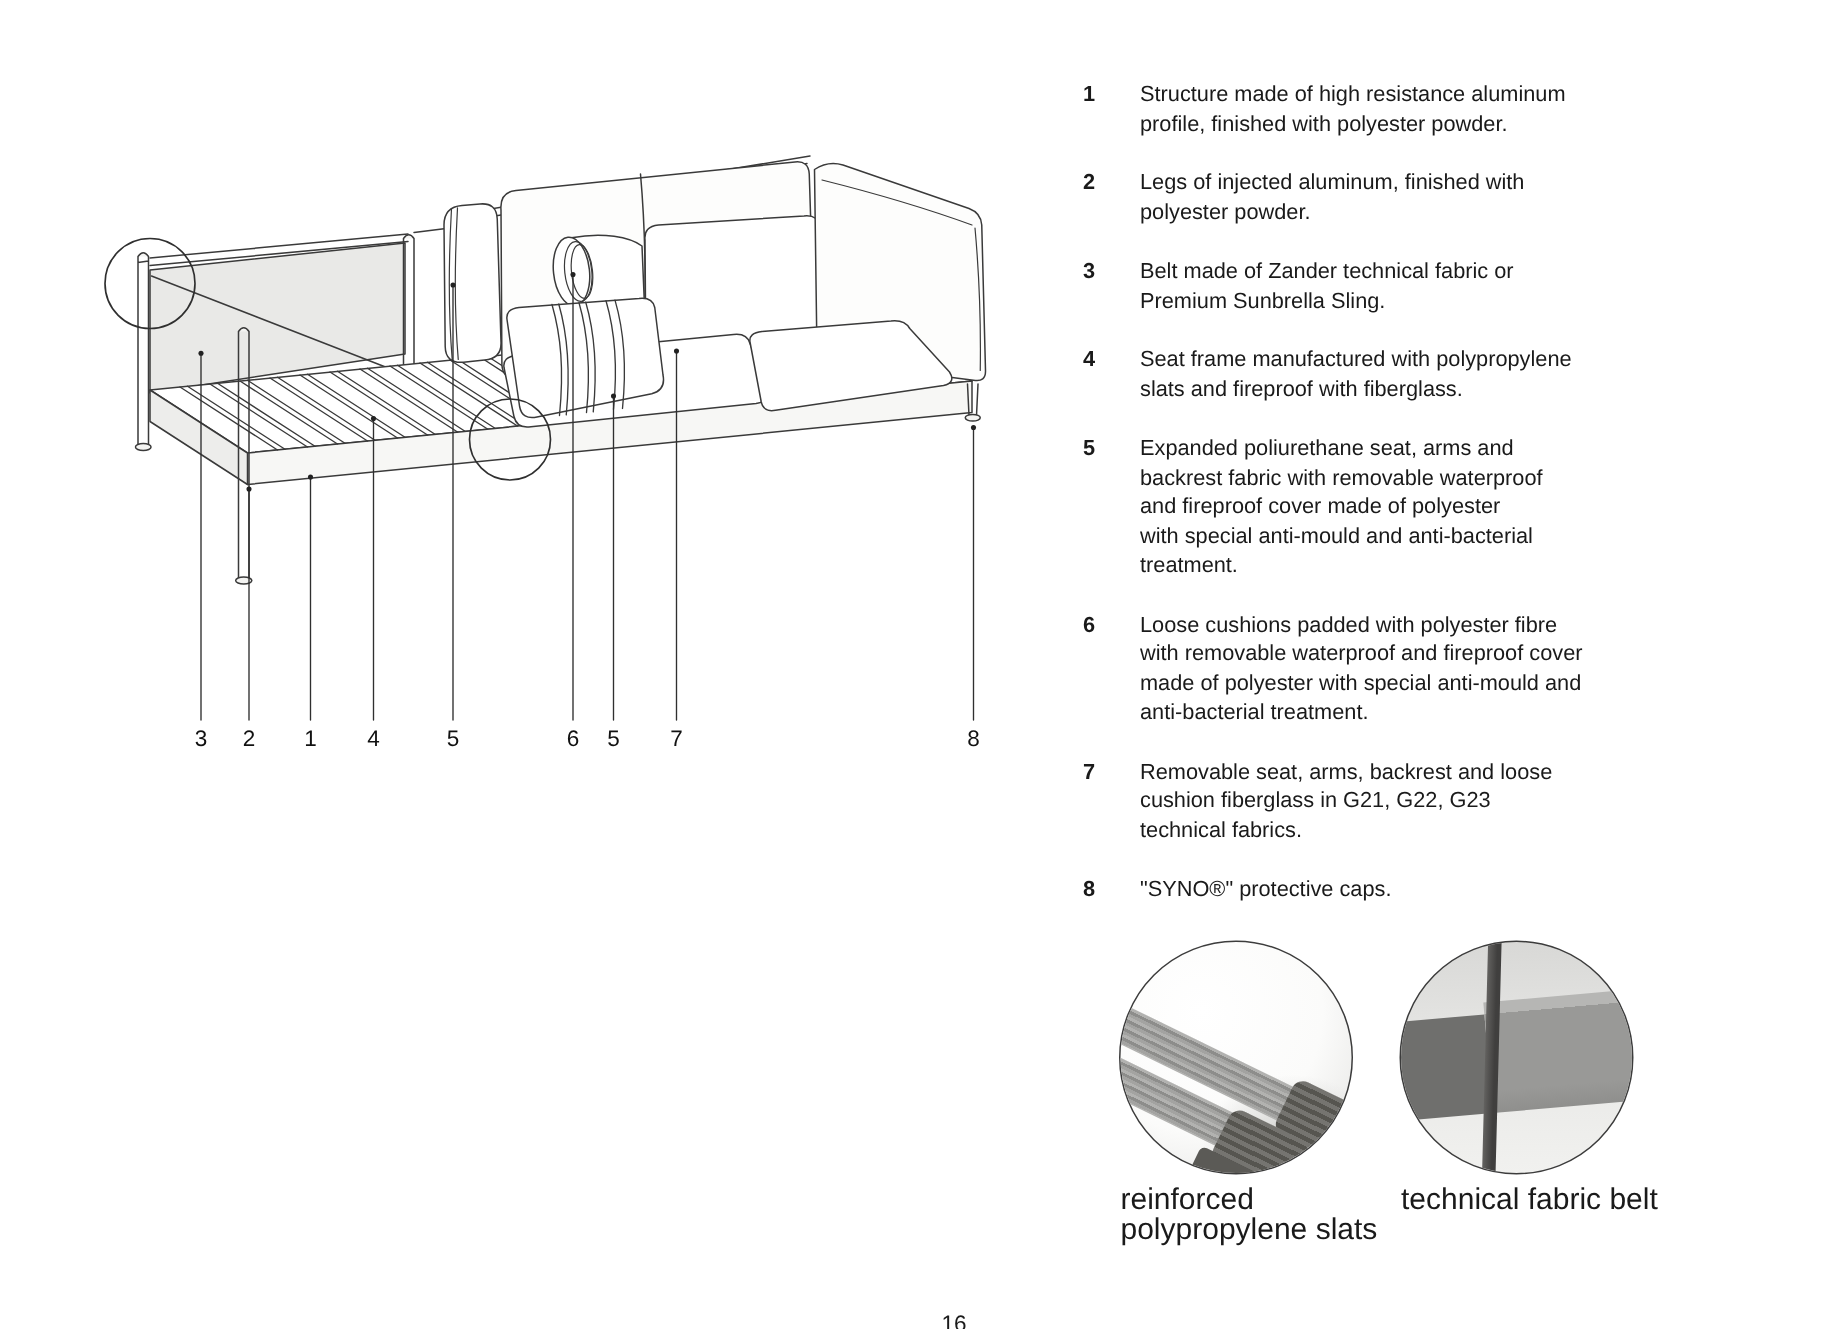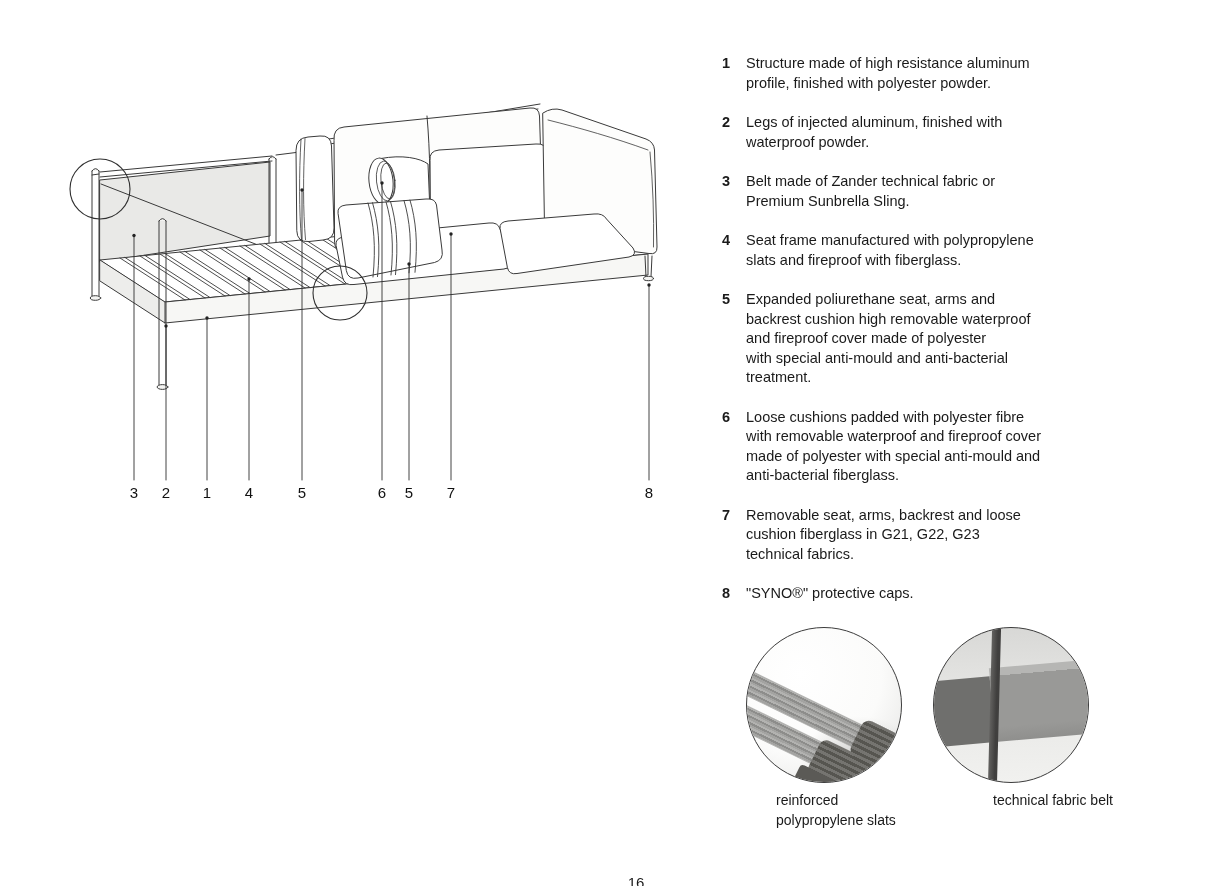--- a/index.html
+++ b/index.html
@@ -10,21 +10,21 @@
   
   .drawing{position:absolute;left:0;top:0;width:700px;height:520px;}
   .callout{
     position:absolute;top:484px;width:24px;text-align:center;
     font-size:15px;line-height:17px;color:#111;
   }
   
   .legend{position:absolute;left:722px;top:54px;width:372px;}
   .legend-item{display:flex;margin-bottom:20px;font-size:14.5px;line-height:19.5px;}
   .legend-num{width:24px;font-weight:700;flex-shrink:0;}
-  .legend-text{flex:1;max-width:346px;white-space:pre-line;}
+  .legend-text{flex:1;max-width:346px;white-space:pre-line;margin-left:14px;}
   
   .photo{
     position:absolute;width:154px;height:154px;border-radius:50%;
     border:1px solid #3c3c3c;overflow:hidden;
   }
   .photo-slats{left:746px;top:627px;
     background:radial-gradient(circle at 35% 30%, #ffffff 0%, #fbfbfa 55%, #e0e0de 100%);}
   .slat{position:absolute;height:25px;border-radius:4px;
     transform-origin:left center;
     background:repeating-linear-gradient(180deg,#b2b2b0 0 2px,#8d8d8b 2px 4px,#a3a3a1 4px 6px);}
@@ -42,24 +42,24 @@
   .photo-belt{left:933px;top:627px;
     background:linear-gradient(180deg,#d8d8d6 0%,#e7e7e5 45%,#f1f1ef 100%);}
   .belt{position:absolute;left:-22px;top:38px;width:210px;height:74px;transform:rotate(-5deg);}
   .belt-dark{position:absolute;left:0;top:8px;width:80px;height:66px;background:#6f6f6d;}
   .belt-light{position:absolute;left:80px;top:0;width:130px;height:74px;
     background:linear-gradient(180deg,#b6b6b4 0 8px,#999997 8px 80%,#8f8f8d 100%);}
   .rod{position:absolute;left:56px;top:-6px;width:9px;height:170px;
     transform:rotate(1.5deg);border-radius:5px;
     background:linear-gradient(90deg,#636260,#403f3e 70%);}
   .caption{
-    position:absolute;top:791px;font-size:14px;line-height:19.5px;
-    white-space:pre-line;color:#1a1a1a;margin-left:29px;}
+    position:absolute;top:791px;font-size:20px;line-height:19.5px;
+    white-space:pre-line;color:#1a1a1a;}
   .caption-1{left:747px;width:180px;}
-  .caption-2{left:934px;width:180px;text-align:center;}
+  .caption-2{left:934px;width:180px;}
   
   .pagenum{position:absolute;left:620px;top:874px;width:32px;text-align:center;font-size:15px;}
 </style>
 </head>
 <body>
 
 <div class="page">
 
   <div class="drawing">
     <svg width="700" height="520" viewBox="0 0 700 520" fill="none" stroke="#3a3a3a" stroke-width="1" stroke-linecap="round" stroke-linejoin="round">
@@ -178,46 +178,46 @@
 
   <div class="legend">
     <div class="legend-item">
       <div class="legend-num">1</div>
       <div class="legend-text">Structure made of high resistance aluminum
 profile, finished with polyester powder.</div>
     </div>
     <div class="legend-item">
       <div class="legend-num">2</div>
       <div class="legend-text">Legs of injected aluminum, finished with
-waterproof powder.</div>
+polyester powder.</div>
     </div>
     <div class="legend-item">
       <div class="legend-num">3</div>
       <div class="legend-text">Belt made of Zander technical fabric or
 Premium Sunbrella Sling.</div>
     </div>
     <div class="legend-item">
       <div class="legend-num">4</div>
       <div class="legend-text">Seat frame manufactured with polypropylene
 slats and fireproof with fiberglass.</div>
     </div>
     <div class="legend-item">
       <div class="legend-num">5</div>
       <div class="legend-text">Expanded poliurethane seat, arms and
-backrest cushion high removable waterproof
+backrest fabric with removable waterproof
 and fireproof cover made of polyester
 with special anti-mould and anti-bacterial
 treatment.</div>
     </div>
     <div class="legend-item">
       <div class="legend-num">6</div>
       <div class="legend-text">Loose cushions padded with polyester fibre
 with removable waterproof and fireproof cover
 made of polyester with special anti-mould and
-anti-bacterial fiberglass.</div>
+anti-bacterial treatment.</div>
     </div>
     <div class="legend-item">
       <div class="legend-num">7</div>
       <div class="legend-text">Removable seat, arms, backrest and loose
 cushion fiberglass in G21, G22, G23
 technical fabrics.</div>
     </div>
     <div class="legend-item">
       <div class="legend-num">8</div>
       <div class="legend-text">"SYNO®" protective caps.</div>

